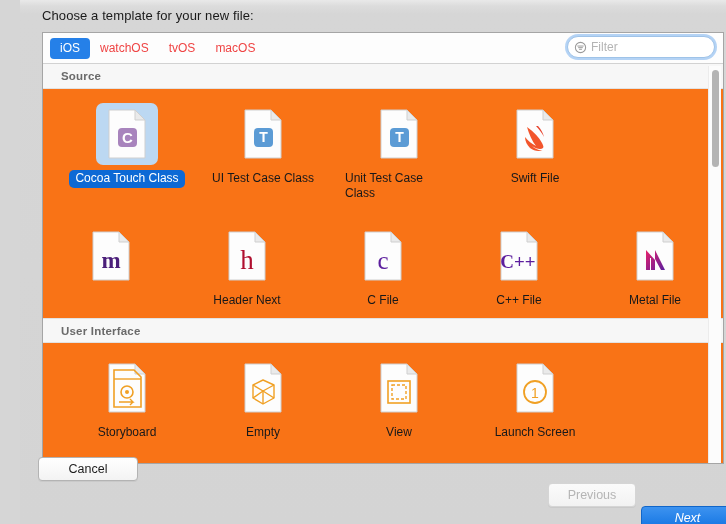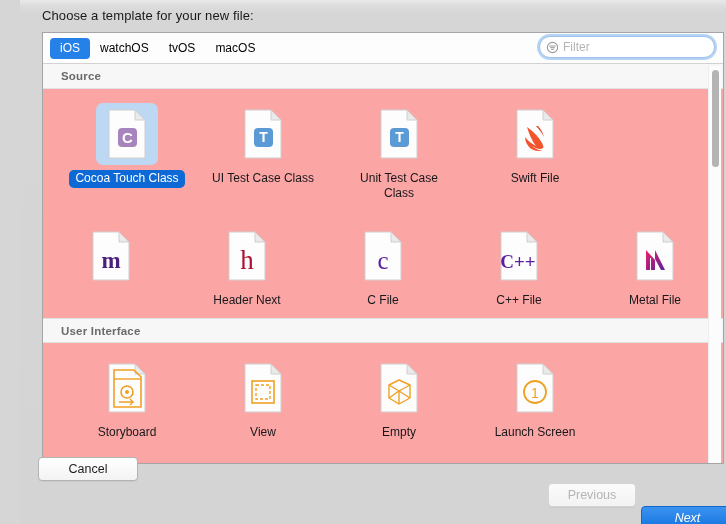--- a/index.html
+++ b/index.html
@@ -49,38 +49,38 @@
   }
   #tabs {
     position: absolute;
     left: 7px; top: 5px;
     display: flex;
     align-items: center;
     gap: 0px;
   }
   .tab {
     font-size: 12px;
-    color: #000000;
+    color: #ef4444;
     padding: 3px 10px 4px 10px;
     border-radius: 4px;
     line-height: 14px;
     white-space: nowrap;
     cursor: default;
   }
   .tab.active {
     background: #2580e8;
     color: #ffffff;
     font-weight: 500;
   }
 
   
   #filter-wrap {
     position: absolute;
     right: 8px; top: 3px;
-    width: 176px; height: 22px;
+    width: 148px; height: 22px;
     border-radius: 11px;
     border: 1px solid #9fc3e8;
     background: #ffffff;
     box-shadow: 0 0 0 2px rgba(90,160,235,.45);
     display: flex;
     align-items: center;
     padding-left: 6px;
   }
   #filter-icon { flex: 0 0 auto; width: 13px; height: 13px; margin-right: 4px; }
   #filter-input {
@@ -90,21 +90,21 @@
     color: #202020;
     width: 118px;
     padding: 0;
   }
   #filter-input::placeholder { color: #b4b4b4; }
 
   
   #scrollbody {
     position: relative;
     height: 399px;
-    background: #fca5a5;
+    background: #f97316;
     overflow: hidden;
   }
   .section-header {
     height: 25px;
     background: #f7f7f7;
     border-top: 1px solid #e2e2e2;
     border-bottom: 1px solid #e2e2e2;
     display: flex;
     align-items: center;
     padding-left: 18px;
@@ -136,21 +136,21 @@
     align-items: center;
     justify-content: center;
     border-radius: 7px;
   }
   .cell.selected .iconbox { background: #bcd8f2; }
   .label {
     margin-top: 5px;
     font-size: 12px;
     line-height: 15px;
     color: #17181a;
-    text-align: center;
+    text-align: left;
     max-width: 120px;
     padding: 1px 6px 2px 6px;
     border-radius: 5px;
   }
   .cell.selected .label {
     background: #0d69d5;
     color: #ffffff;
   }
 
   
@@ -361,48 +361,48 @@
             </svg>
           </div>
           <div class="label">Storyboard</div>
         </div>
 
         <div class="cell">
           <div class="iconbox">
             <svg width="44" height="52" viewBox="0 0 44 52">
               <path d="M4 2 h26 l10 10 v38 H4 Z" fill="#fdfdfd" stroke="#cfcfcf" stroke-width="1"></path>
               <path d="M30 2 v10 h10 Z" fill="#eaeaea" stroke="#cfcfcf" stroke-width="1"></path>
-              <rect x="11" y="19" width="22" height="22" fill="none" stroke="#f0a024" stroke-width="1.6"></rect>
-              <rect x="15" y="23" width="14" height="14" fill="none" stroke="#f0a024" stroke-width="1.4" stroke-dasharray="3 2"></rect>
-            </svg>
-          </div>
-          <div class="label">View</div>
-        </div>
-
-        <div class="cell">
-          <div class="iconbox">
-            <svg width="44" height="52" viewBox="0 0 44 52">
-              <path d="M4 2 h26 l10 10 v38 H4 Z" fill="#fdfdfd" stroke="#cfcfcf" stroke-width="1"></path>
-              <path d="M30 2 v10 h10 Z" fill="#eaeaea" stroke="#cfcfcf" stroke-width="1"></path>
               <g fill="none" stroke="#f0a024" stroke-width="1.4" stroke-linejoin="round">
                 <path d="M12 23 L22 18 L33 23 L33 36 L22 42 L12 36 Z"></path>
                 <path d="M12 23 L22 29 L33 23"></path>
                 <path d="M22 29 L22 42"></path>
                 <path d="M12 36 L22 29 L33 36"></path>
               </g>
             </svg>
           </div>
           <div class="label">Empty</div>
         </div>
 
         <div class="cell">
           <div class="iconbox">
             <svg width="44" height="52" viewBox="0 0 44 52">
               <path d="M4 2 h26 l10 10 v38 H4 Z" fill="#fdfdfd" stroke="#cfcfcf" stroke-width="1"></path>
               <path d="M30 2 v10 h10 Z" fill="#eaeaea" stroke="#cfcfcf" stroke-width="1"></path>
+              <rect x="11" y="19" width="22" height="22" fill="none" stroke="#f0a024" stroke-width="1.6"></rect>
+              <rect x="15" y="23" width="14" height="14" fill="none" stroke="#f0a024" stroke-width="1.4" stroke-dasharray="3 2"></rect>
+            </svg>
+          </div>
+          <div class="label">View</div>
+        </div>
+
+        <div class="cell">
+          <div class="iconbox">
+            <svg width="44" height="52" viewBox="0 0 44 52">
+              <path d="M4 2 h26 l10 10 v38 H4 Z" fill="#fdfdfd" stroke="#cfcfcf" stroke-width="1"></path>
+              <path d="M30 2 v10 h10 Z" fill="#eaeaea" stroke="#cfcfcf" stroke-width="1"></path>
               <circle cx="22" cy="30" r="11" fill="none" stroke="#f0a024" stroke-width="1.8"></circle>
               <text x="22" y="36" font-family="'Liberation Sans',sans-serif" font-size="14" fill="#f0a024" text-anchor="middle">1</text>
             </svg>
           </div>
           <div class="label">Launch Screen</div>
         </div>
 
       </div>
 
     </div>

